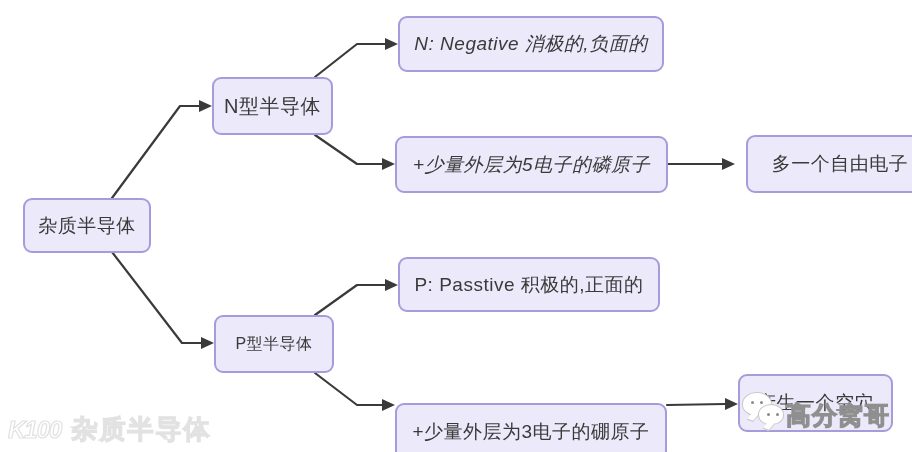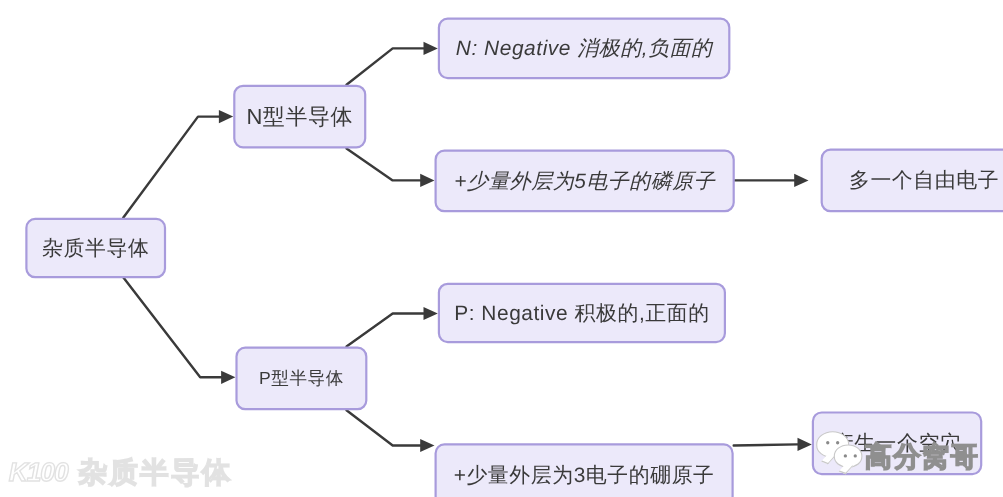--- a/index.html
+++ b/index.html
@@ -118,21 +118,21 @@
 
   <div class="node" style="left:395px;top:136px;width:273px;height:57px;font-style:italic;">
     <span>+少量外层为5电子的磷原子</span>
   </div>
 
   <div class="node" style="left:746px;top:135px;width:188px;height:58px;">
     <span>多一个自由电子</span>
   </div>
 
   <div class="node" style="left:398px;top:257px;width:262px;height:55px;">
-    <span>P: Negative 积极的,正面的</span>
+    <span>P: Passtive 积极的,正面的</span>
   </div>
 
   <div class="node" style="left:214px;top:315px;width:120px;height:58px;font-size:16px;">
     <span>P型半导体</span>
   </div>
 
   <div class="node" style="left:395px;top:377px;width:272px;height:57px;margin-top:26px;">
     <span>+少量外层为3电子的硼原子</span>
   </div>
 

